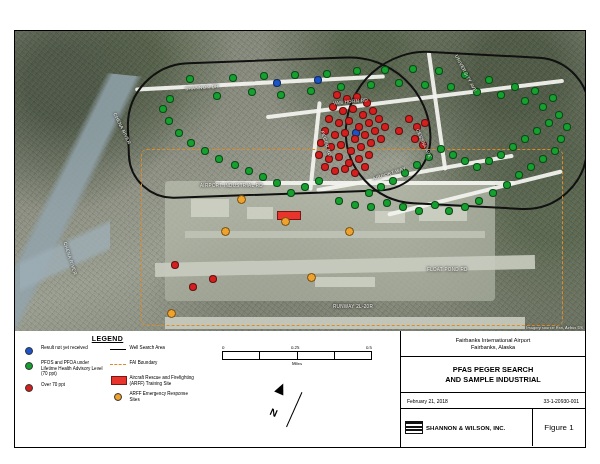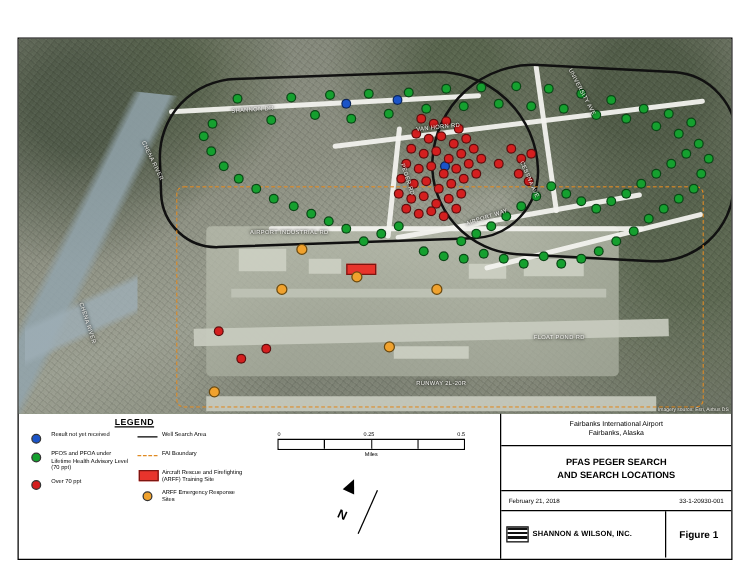--- a/index.html
+++ b/index.html
@@ -148,21 +148,21 @@
   .tb-row{border-bottom:1px solid #000;box-sizing:border-box;}
   .tb-loc{height:26px;display:flex;flex-direction:column;align-items:center;justify-content:center;text-align:center;font-size:5.6px;line-height:7px;}
   .tb-title{height:36px;display:flex;flex-direction:column;align-items:center;justify-content:center;text-align:center;font-size:7.4px;font-weight:bold;line-height:10px;}
   .tb-meta{height:16px;display:flex;align-items:center;justify-content:space-between;padding:0 6px;font-size:5px;}
   .tb-foot{height:37px;display:flex;align-items:center;}
   .tb-logo{flex:1;display:flex;align-items:center;gap:3px;padding-left:4px;}
   .logo-mark{width:16px;height:11px;background:
       repeating-linear-gradient(180deg,#111 0 2px,#fff 2px 3.6px);
     border:.5px solid #111;}
   .logo-txt{font-size:6px;font-weight:bold;letter-spacing:.1px;}
-  .tb-fig{width:52px;height:100%;border-left:1px solid #000;display:flex;align-items:center;justify-content:center;font-size:8px;font-weight:bold;}
+  .tb-fig{width:52px;height:100%;border-left:1px solid #000;display:flex;align-items:center;justify-content:center;font-size:8px;font-weight:normal;}
 </style>
 </head>
 <body>
 
 <div id="page">
 
   <div class="frame"></div>
 
   <div class="map">
     <div class="terrain"></div>
@@ -417,21 +417,21 @@
     </div>
   </div>
 
   <div class="titleblock">
     <div class="tb-row tb-loc">
       <div>Fairbanks International Airport</div>
       <div>Fairbanks, Alaska</div>
     </div>
     <div class="tb-row tb-title">
       <div>PFAS PEGER SEARCH</div>
-      <div>AND SEARCH LOCATIONS</div>
+      <div>AND SAMPLE INDUSTRIAL</div>
     </div>
     <div class="tb-row tb-meta">
       <span>February 21, 2018</span>
       <span>33-1-20930-001</span>
     </div>
     <div class="tb-foot">
       <div class="tb-logo">
         <span class="logo-mark"></span>
         <span class="logo-txt">SHANNON &amp; WILSON, INC.</span>
       </div>

